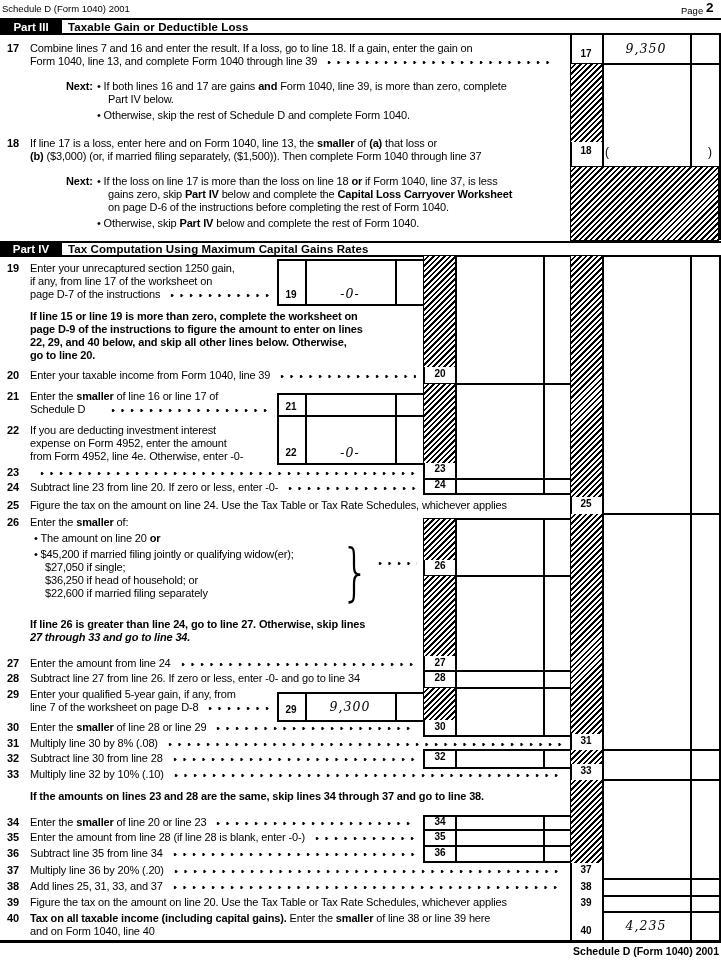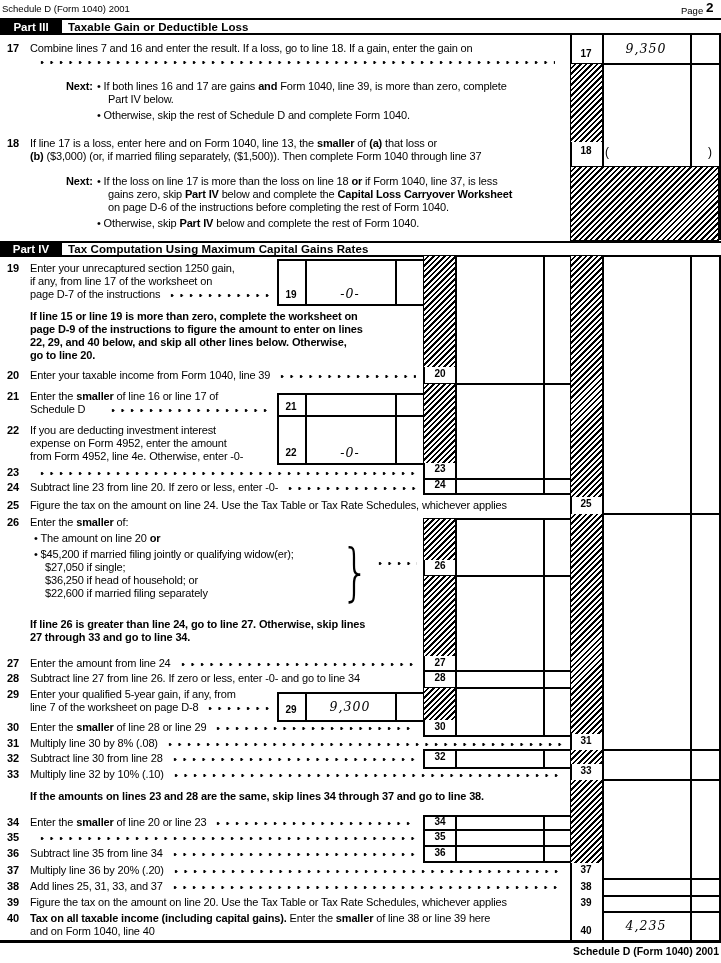--- a/index.html
+++ b/index.html
@@ -209,20 +209,21 @@
       <div class="cell" style="left: 602px; top: 896px; width: 88px; height: 15px;"></div>
       <div class="num" style="left: 7px; top: 912px;">40</div>
       <div class="blab" style="left: 570px; top: 924px; width: 32px;">40</div>
       <div class="cell" style="left: 602px; top: 911px; width: 88px; height: 29px;">
         <span class="val">4,235</span>
       </div>
       <div class="bl" style="left: 30px; top: 42px; width: 530px;">
         <span class="txt"><span>Combine lines 7 and 16 and enter the result. If a loss, go to line 18. If a gain, enter the gain on</span></span>
       </div>
       <div class="bl" style="left: 30px; top: 55px; width: 530px;">
+        <span class="txt"><span>Form 1040, line 13, and complete Form 1040 through line 39</span></span>
         <span class="lead"></span>
       </div>
       <div class="bl" style="left: 66px; top: 80px; width: 40px;">
         <span class="txt"><b>Next:</b></span>
       </div>
       <div class="bl" style="left: 97px; top: 80px; width: 462px;">
         <span class="txt"><span>• If both lines 16 and 17 are gains </span><b>and</b><span> Form 1040, line 39, is more than zero, complete</span></span>
       </div>
       <div class="bl" style="left: 108px; top: 93px; width: 300px;">
         <span class="txt"><span>Part IV below.</span></span>
@@ -321,21 +322,21 @@
       <div class="bl" style="left: 45px; top: 587px; width: 300px;">
         <span class="txt"><span>$22,600 if married filing separately</span></span>
       </div>
       <div class="bl" style="left: 368px; top: 556px; width: 54px;">
         <span class="txt"></span>
         <span class="lead"></span>
       </div>
       <div class="bl" style="left: 30px; top: 618px; width: 385px;">
         <span class="txt"><b>If line 26 is greater than line 24, go to line 27. Otherwise, skip lines</b></span>
       </div>
-      <div class="bl" style="left: 30px; top: 631px; width: 385px;">
+      <div class="bl" style="left: 30px; top: 631px; width: 385px; font-style: italic;">
         <span class="txt"><b>27 through 33 and go to line 34.</b></span>
       </div>
       <div class="bl" style="left: 30px; top: 657px; width: 391px;">
         <span class="txt"><span>Enter the amount from line 24</span></span>
         <span class="lead"></span>
       </div>
       <div class="bl" style="left: 30px; top: 672px; width: 392px;">
         <span class="txt"><span>Subtract line 27 from line 26. If zero or less, enter -0- and go to line 34</span></span>
       </div>
       <div class="bl" style="left: 30px; top: 688px; width: 245px;">
@@ -362,20 +363,21 @@
         <span class="lead"></span>
       </div>
       <div class="bl" style="left: 30px; top: 790px; width: 560px;">
         <span class="txt"><b>If the amounts on lines 23 and 28 are the same, skip lines 34 through 37 and go to line 38.</b></span>
       </div>
       <div class="bl" style="left: 30px; top: 816px; width: 391px;">
         <span class="txt"><span>Enter the </span><b>smaller</b><span> of line 20 or line 23</span></span>
         <span class="lead"></span>
       </div>
       <div class="bl" style="left: 30px; top: 831px; width: 391px;">
+        <span class="txt"><span>Enter the amount from line 28 (if line 28 is blank, enter -0-)</span></span>
         <span class="lead"></span>
       </div>
       <div class="bl" style="left: 30px; top: 847px; width: 391px;">
         <span class="txt"><span>Subtract line 35 from line 34</span></span>
         <span class="lead"></span>
       </div>
       <div class="bl" style="left: 30px; top: 864px; width: 538px;">
         <span class="txt"><span>Multiply line 36 by 20% (.20)</span></span>
         <span class="lead"></span>
       </div>

